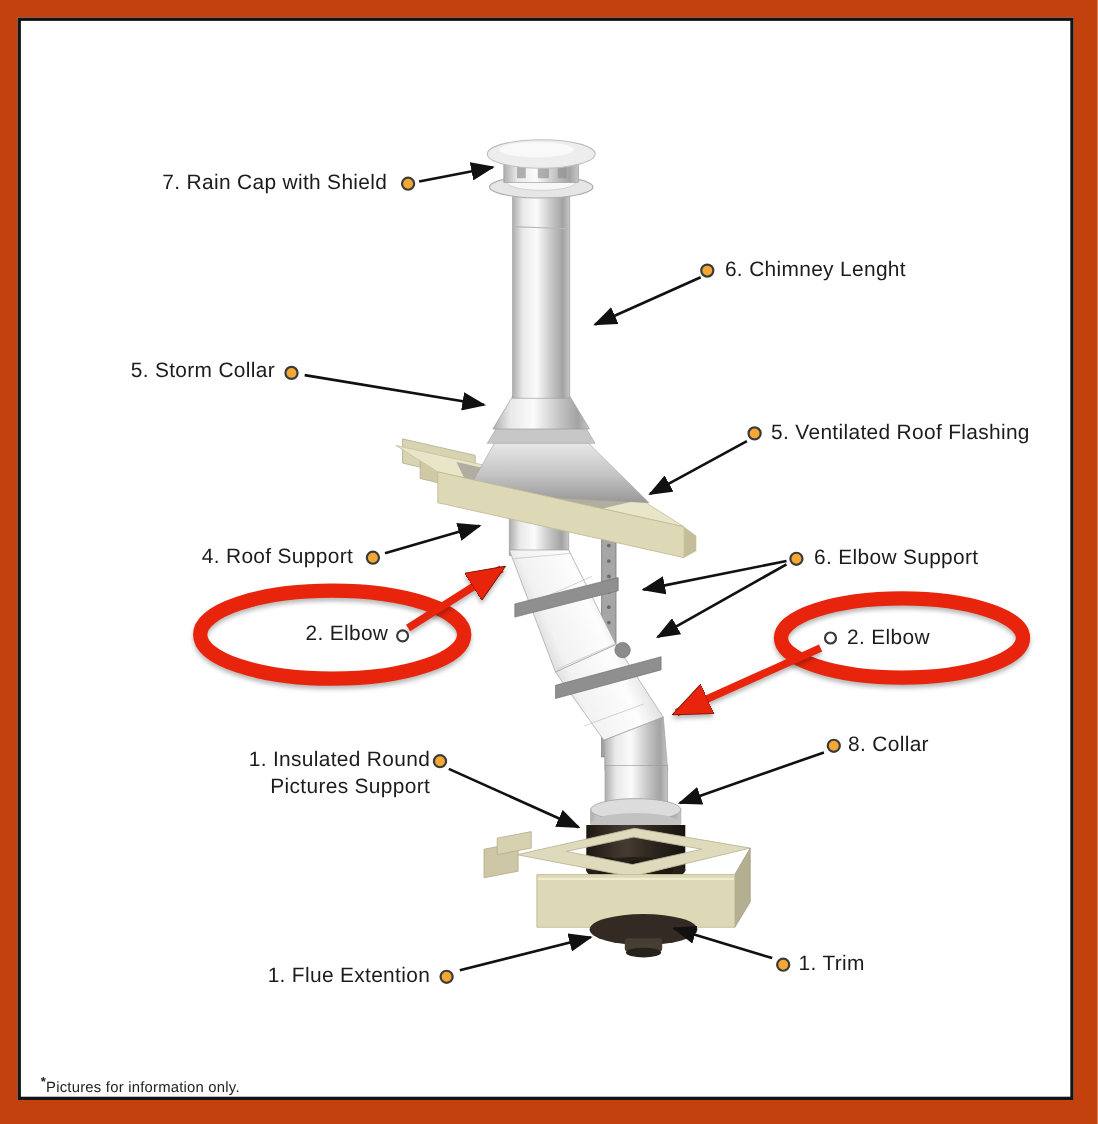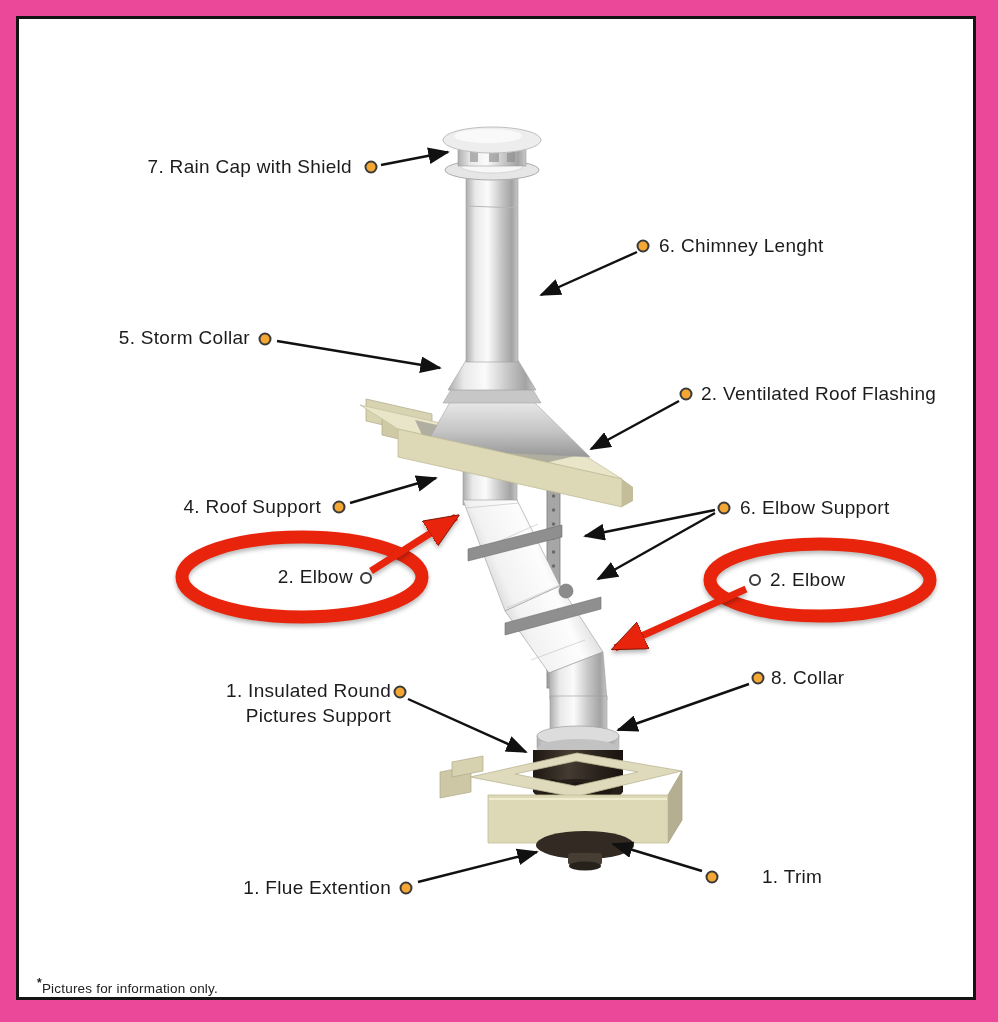--- a/index.html
+++ b/index.html
@@ -1,16 +1,16 @@
 <!DOCTYPE html>
 <html><head>
 <meta charset="utf-8">
 <style>
   html,body{margin:0;padding:0;background:#fff;}
-  .stage{position:relative;width:998px;height:1022px;background:#ec4899;overflow:hidden;
+  .stage{position:relative;width:998px;height:1022px;background:#c2410c;overflow:hidden;
          font-family:"Liberation Sans",sans-serif;}
   .panel{position:absolute;left:16px;top:16px;width:960px;height:984px;background:#FFFFFF;
          border:3px solid #141414;box-sizing:border-box;}
   .art{position:absolute;left:0;top:0;width:998px;height:1022px;display:block;}
   .label{position:absolute;font-size:19px;line-height:24px;color:#1C1C1C;letter-spacing:.3px;
          white-space:nowrap;}
   .label.right-align{text-align:right;}
   .label .l2{display:block;}
   .bold{font-weight:700;}
   .center{text-align:center;}
@@ -189,30 +189,30 @@
       <circle cx="758" cy="678" r="5.5" fill="#F5A733"></circle>
       <circle cx="406" cy="888" r="5.5" fill="#F5A733"></circle>
       <circle cx="712" cy="877" r="5.5" fill="#F5A733"></circle>
     </g>
   </svg>
 
   <div class="label right-align" style="right:646px;top:155px;">7. Rain Cap with Shield</div>
   <div class="label" style="left:659px;top:234px;">6. Chimney Lenght</div>
   <div class="label right-align" style="right:748px;top:326px;">5. Storm Collar</div>
   <div class="label" style="left:701px;top:381px;line-height:26px;">
-    <span class="l2">2. Ventilated Roof Flashing</span>
+    <span class="l2">5. Ventilated Roof Flashing</span>
   </div>
   <div class="label right-align" style="right:677px;top:495px;">4. Roof Support</div>
   <div class="label" style="left:740px;top:496px;">6. Elbow Support</div>
   <div class="label right-align" style="right:645px;top:565px;">2. Elbow</div>
   <div class="label" style="left:770px;top:568px;">2. Elbow</div>
   <div class="label center" style="left:193px;top:678px;width:198px;line-height:25px;text-align:right;">
     <span class="l2">1. Insulated Round</span>
     <span class="l2">Pictures Support</span>
   </div>
   <div class="label" style="left:771px;top:666px;">8. Collar</div>
   <div class="label right-align" style="right:607px;top:876px;">1. Flue Extention</div>
-  <div class="label" style="left:726px;top:865px;margin-left:36px;">1. Trim</div>
+  <div class="label" style="left:726px;top:865px;">1. Trim</div>
 
   <div class="footnote">
     <sup>*</sup><span>Pictures for information only.</span>
   </div>
 </div>
 
 </body></html>

